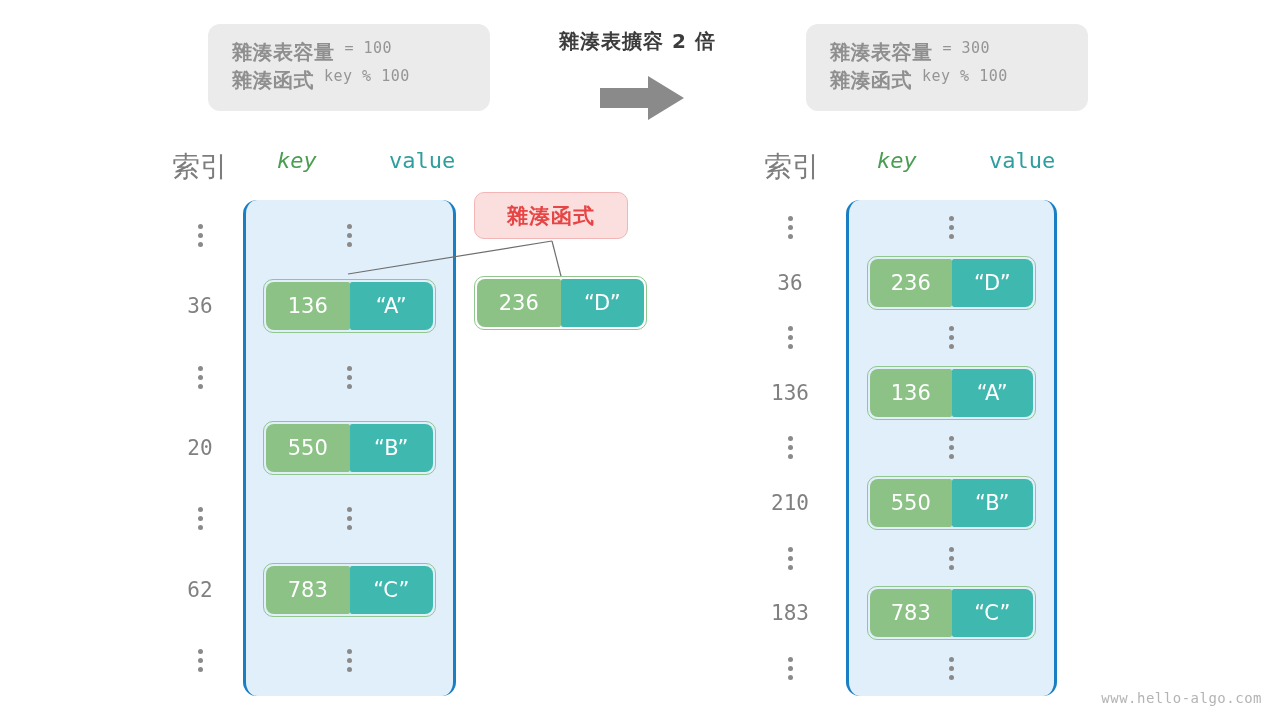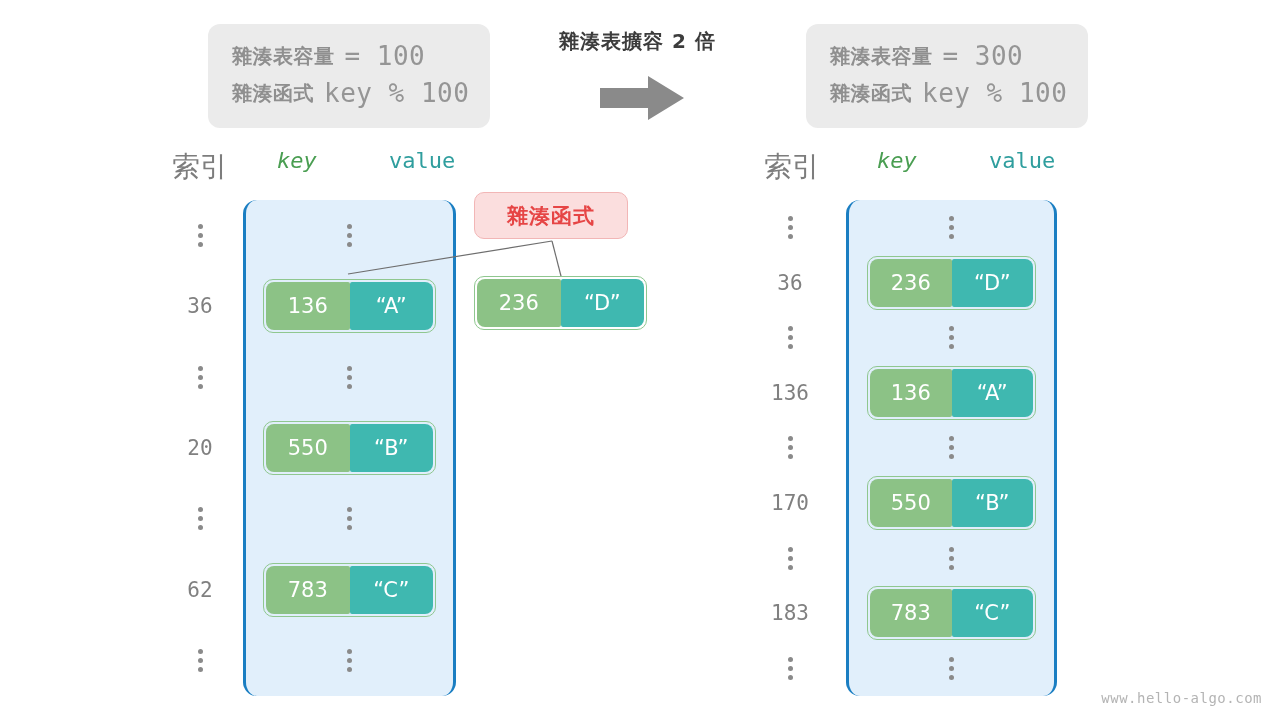--- a/index.html
+++ b/index.html
@@ -18,34 +18,34 @@
   
   .info-box {
     position: absolute;
     background: #ebebeb;
     border-radius: 12px;
     padding: 14px 24px 16px 24px;
     box-sizing: border-box;
   }
   .info-line {
     display: flex;
-    align-items: center;
+    align-items: flex-start;
     white-space: pre;
     line-height: 1.42;
   }
   .info-label {
     font-family: "DejaVu Sans", sans-serif;
     font-weight: bold;
     font-size: 20px;
     color: #8f8f8f;
     letter-spacing: 0.5px;
   }
   .info-expr {
     font-family: "DejaVu Sans Mono", monospace;
-    font-size: 26px;
+    font-size: 15px;
     color: #959595;
     margin-left: 10px;
     letter-spacing: 0.5px;
   }
 
   #info-left  { left: 208px; top: 24px;  width: 282px; }
   #info-right { left: 806px; top: 24px;  width: 282px; }
 
   
   #transform-title {
@@ -359,21 +359,21 @@
       </div>
     </div>
     <div class="index-cell" style="height: 55.1111px;">136</div>
     <div class="index-cell" style="height: 55.1111px;">
       <div class="dots">
         <span></span>
         <span></span>
         <span></span>
       </div>
     </div>
-    <div class="index-cell" style="height: 55.1111px;">170</div>
+    <div class="index-cell" style="height: 55.1111px;">210</div>
     <div class="index-cell" style="height: 55.1111px;">
       <div class="dots">
         <span></span>
         <span></span>
         <span></span>
       </div>
     </div>
     <div class="index-cell" style="height: 55.1111px;">183</div>
     <div class="index-cell" style="height: 55.1111px;">
       <div class="dots">

